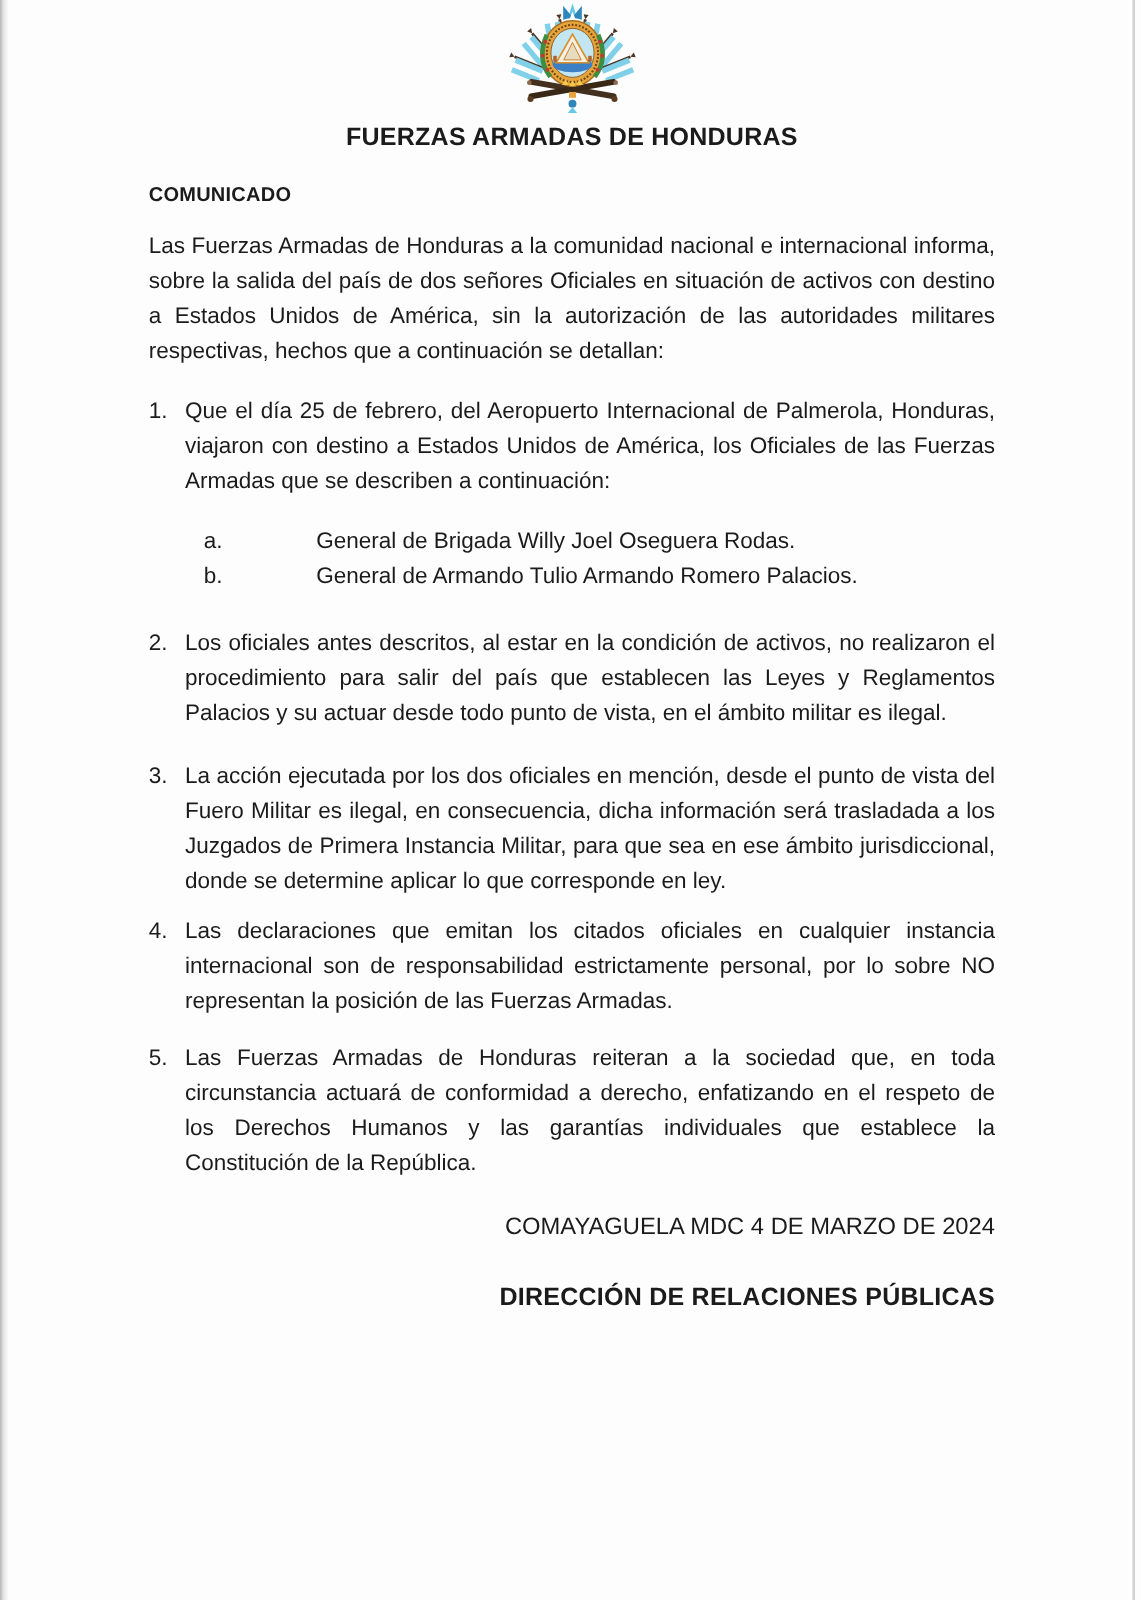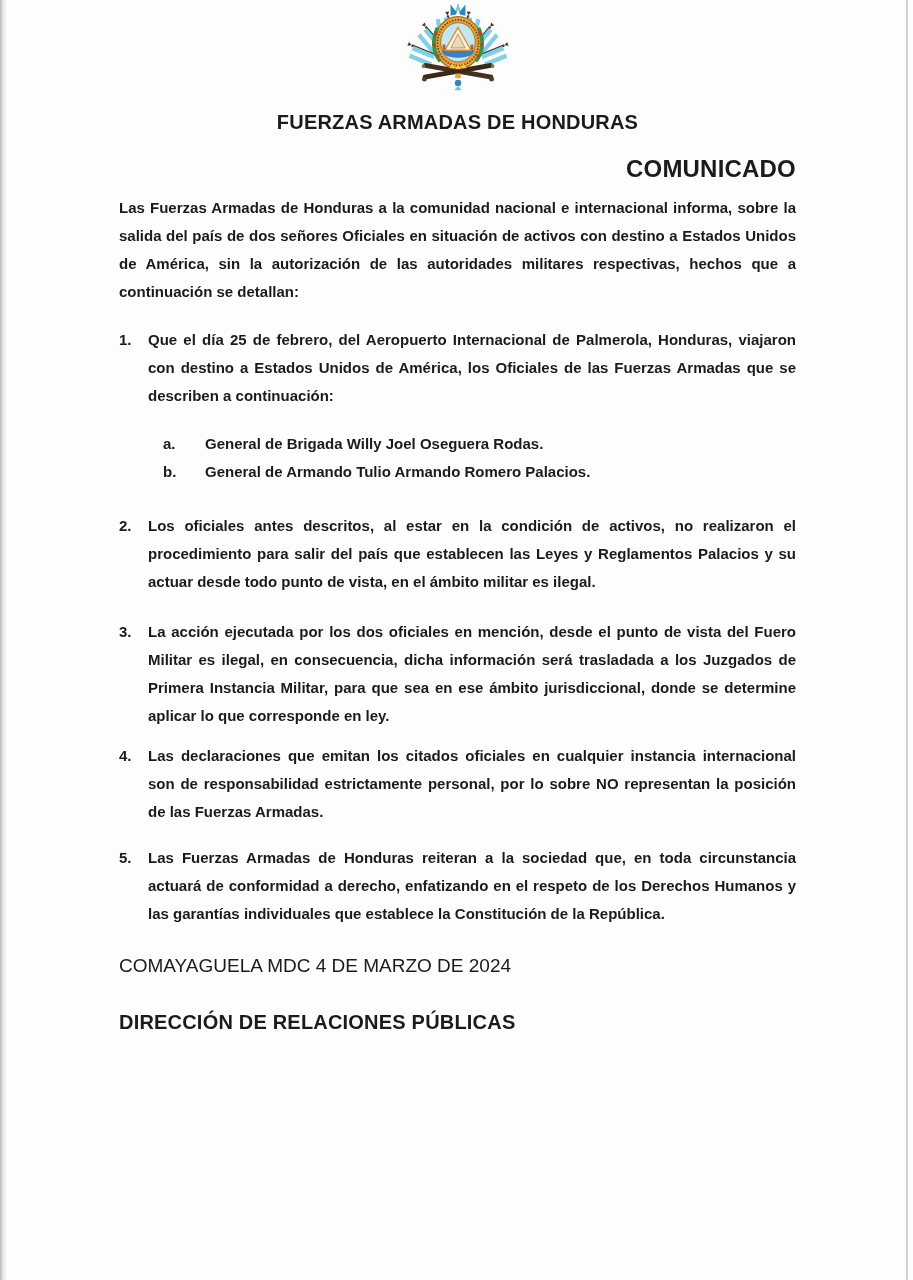--- a/index.html
+++ b/index.html
@@ -27,59 +27,58 @@
     width: 677px;
   }
   .emblem-wrap { width: 112px; height: 93px; margin: 0 auto; }
   .title {
     text-align: center;
     font-weight: bold;
     font-size: 20px;
     line-height: 27px;
     letter-spacing: 0.2px;
   }
-  .title-block { margin-top: 16px; }
+  .title-block { margin-top: 4px; }
   .doc-type {
-    text-align: right;
+    text-align: left;
     font-weight: bold;
-    font-size: 24px;
+    font-size: 16px;
     line-height: 27px;
     margin-top: 19px;
     letter-spacing: 0.2px;
   }
   .body-text {
-    font-size: 15px;
+    font-size: 18px;
     line-height: 28px;
-    font-weight: bold;
   }
   .intro {
     margin: 12px 0 0 0;
     text-align: justify;
   }
   .item { display: flex; }
   .item .inum { width: 29px; flex-shrink: 0; }
   .item .itext { flex: 1; text-align: justify; }
   .m-item1 { margin-top: 20px; }
   .m-item2 { margin-top: 26px; }
   .m-item3 { margin-top: 22px; }
   .m-item4 { margin-top: 12px; }
   .m-item5 { margin-top: 18px; }
   .sublist { margin-top: 20px; margin-left: 44px; }
   .subitem { display: flex; }
   .subitem .slet { width: 42px; flex-shrink: 0; }
-  .subitem .stext { flex: 1; }
+  .subitem .stext { flex: 1; margin-left: 48px; }
   .date-line {
     margin-top: 24px;
-    text-align: left;
+    text-align: right;
     font-size: 19px;
     line-height: 28px;
   }
   .signature {
     margin-top: 28px;
-    text-align: left;
+    text-align: right;
     font-weight: bold;
     font-size: 20px;
     line-height: 28px;
     letter-spacing: 0.2px;
   }
 </style>
 </head>
 <body>
 
 <div class="photo">

